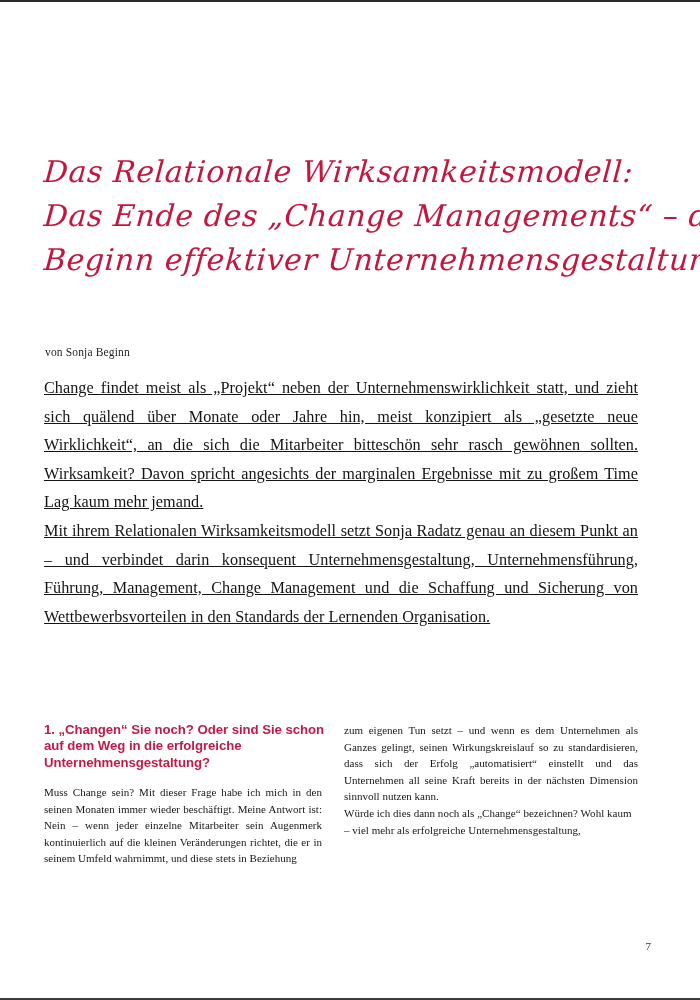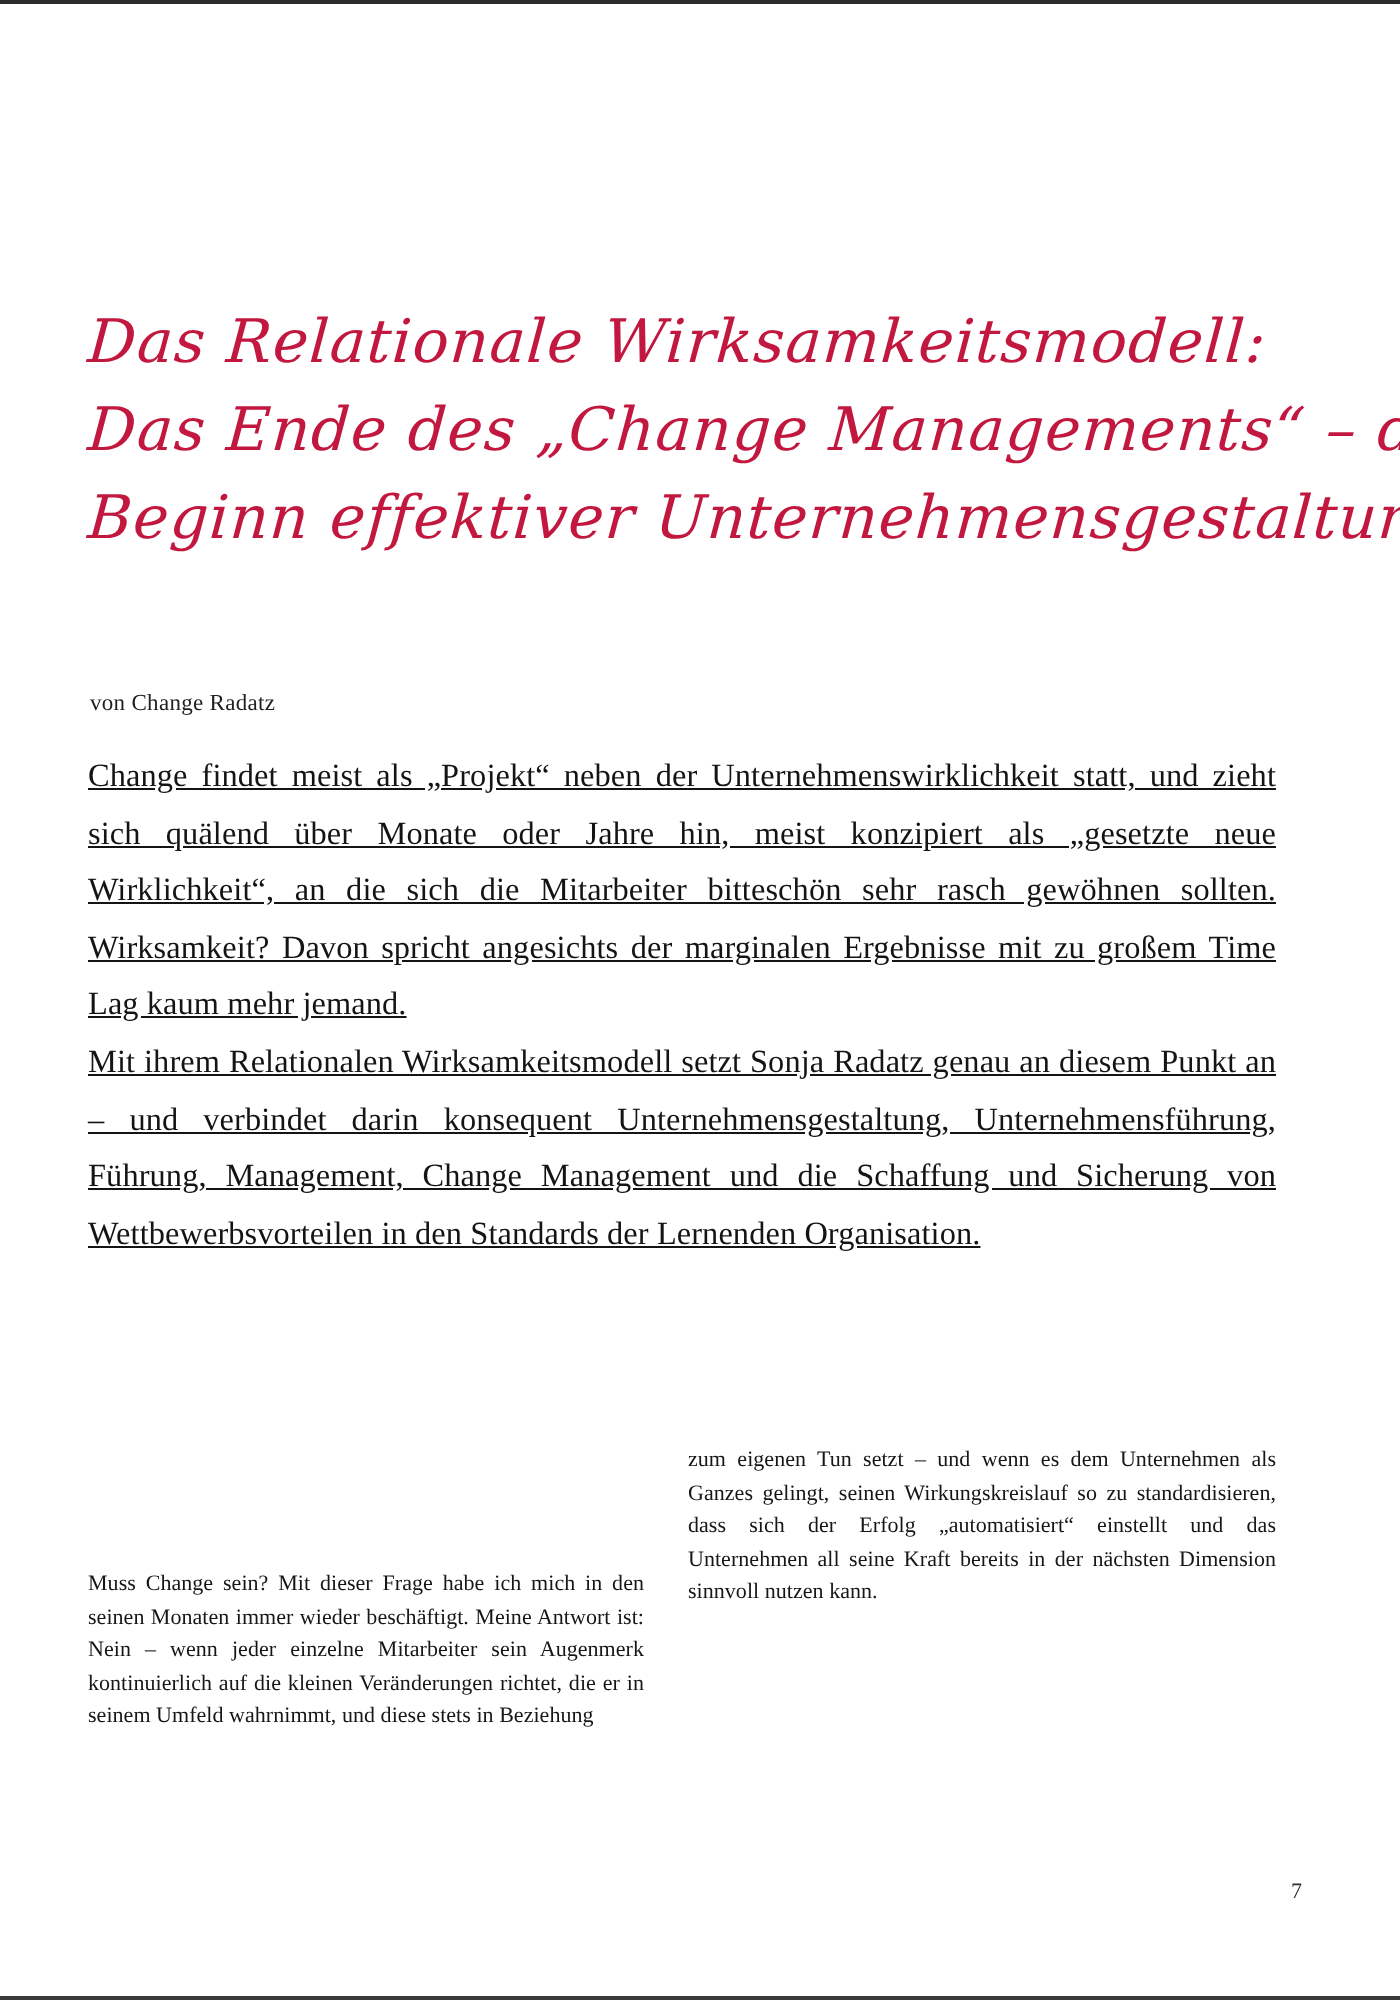--- a/index.html
+++ b/index.html
@@ -152,33 +152,35 @@
 <div class="page">
 
   <div class="scan-edge-top"></div>
 
   <div class="title-block">
     <div class="title-line">Das Relationale Wirksamkeitsmodell:</div>
     <div class="title-line">Das Ende des „Change Managements“ – der</div>
     <div class="title-line">Beginn effektiver Unternehmensgestaltung</div>
   </div>
 
-  <div class="byline">von Change Radatz</div>
+  <div class="byline">von Sonja Beginn</div>
 
   <div class="lead">
     <p>Change findet meist als „Projekt“ neben der Unternehmenswirklichkeit statt, und zieht sich quälend über Monate oder Jahre hin, meist konzipiert als „gesetzte neue Wirklichkeit“, an die sich die Mitarbeiter bitteschön sehr rasch gewöhnen sollten. Wirksamkeit? Davon spricht angesichts der marginalen Ergebnisse mit zu großem Time Lag kaum mehr jemand.</p>
     <p>Mit ihrem Relationalen Wirksamkeitsmodell setzt Sonja Radatz genau an diesem Punkt an – und verbindet darin konsequent Unternehmensgestaltung, Unternehmensführung, Führung, Management, Change Management und die Schaffung und Sicherung von Wettbewerbsvorteilen in den Standards der Lernenden Organisation.</p>
   </div>
 
+  <div class="section-heading">1. „Changen“ Sie noch? Oder sind Sie schon auf dem Weg in die erfolgreiche Unternehmensgestaltung?</div>
 
   <div class="col col-left">
     <p>Muss Change sein? Mit dieser Frage  habe ich mich in den seinen Monaten immer wieder beschäftigt. Meine Antwort ist: Nein – wenn jeder einzelne Mitarbeiter sein Augenmerk kontinuierlich auf die kleinen Veränderungen richtet, die er in seinem Umfeld wahrnimmt, und diese stets in Beziehung</p>
   </div>
 
   <div class="col col-right">
     <p>zum eigenen Tun setzt – und wenn es dem Unternehmen als Ganzes gelingt, seinen Wirkungskreislauf so zu standardisieren, dass sich der Erfolg „automatisiert“ einstellt und das Unternehmen all seine Kraft bereits in der nächsten Dimension sinnvoll nutzen kann.</p>
+    <p class="ragged">Würde ich dies dann noch als „Change“ bezeichnen? Wohl kaum – viel mehr als erfolgreiche Unternehmensgestaltung,</p>
   </div>
 
   <div class="page-number">7</div>
 
   <div class="scan-edge-bottom"></div>
 
 </div>
 
 </body></html>

